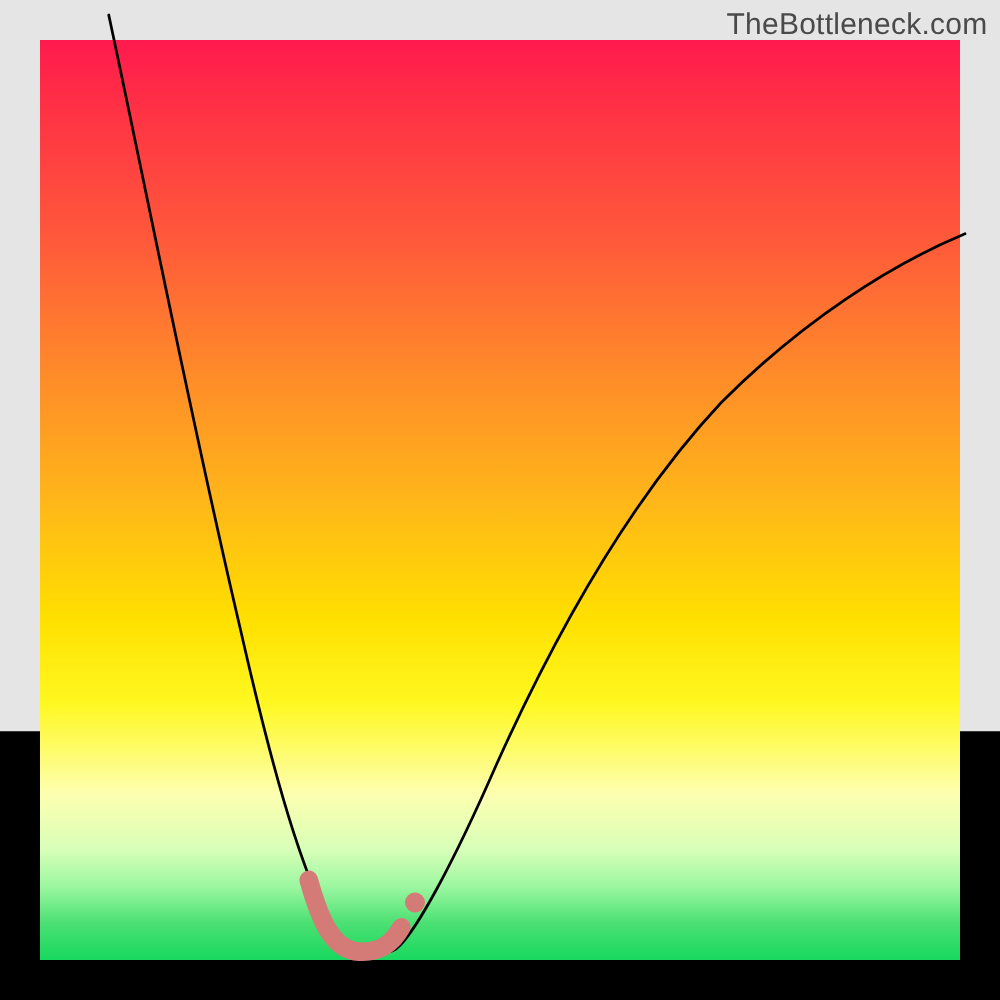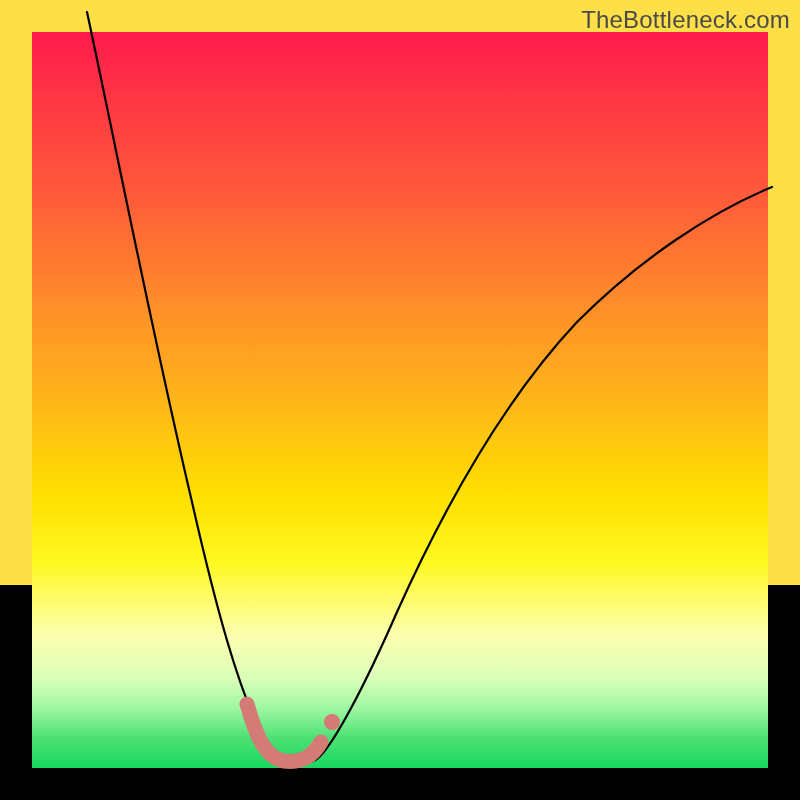--- a/index.html
+++ b/index.html
@@ -10,21 +10,21 @@
     background: #000;
     overflow: hidden;
     font-family: Arial, Helvetica, sans-serif;
   }
   .frame {
     position: absolute;
     top: 0;
     left: 0;
     width: 800px;
     height: 585px;
-    background: #fde047;
+    background: #e5e5e5;
   }
   .plot {
     position: absolute;
     left: 32px;
     top: 32px;
     width: 736px;
     height: 736px;
     background: linear-gradient(
       to bottom,
       #ff1a4d 0%,

